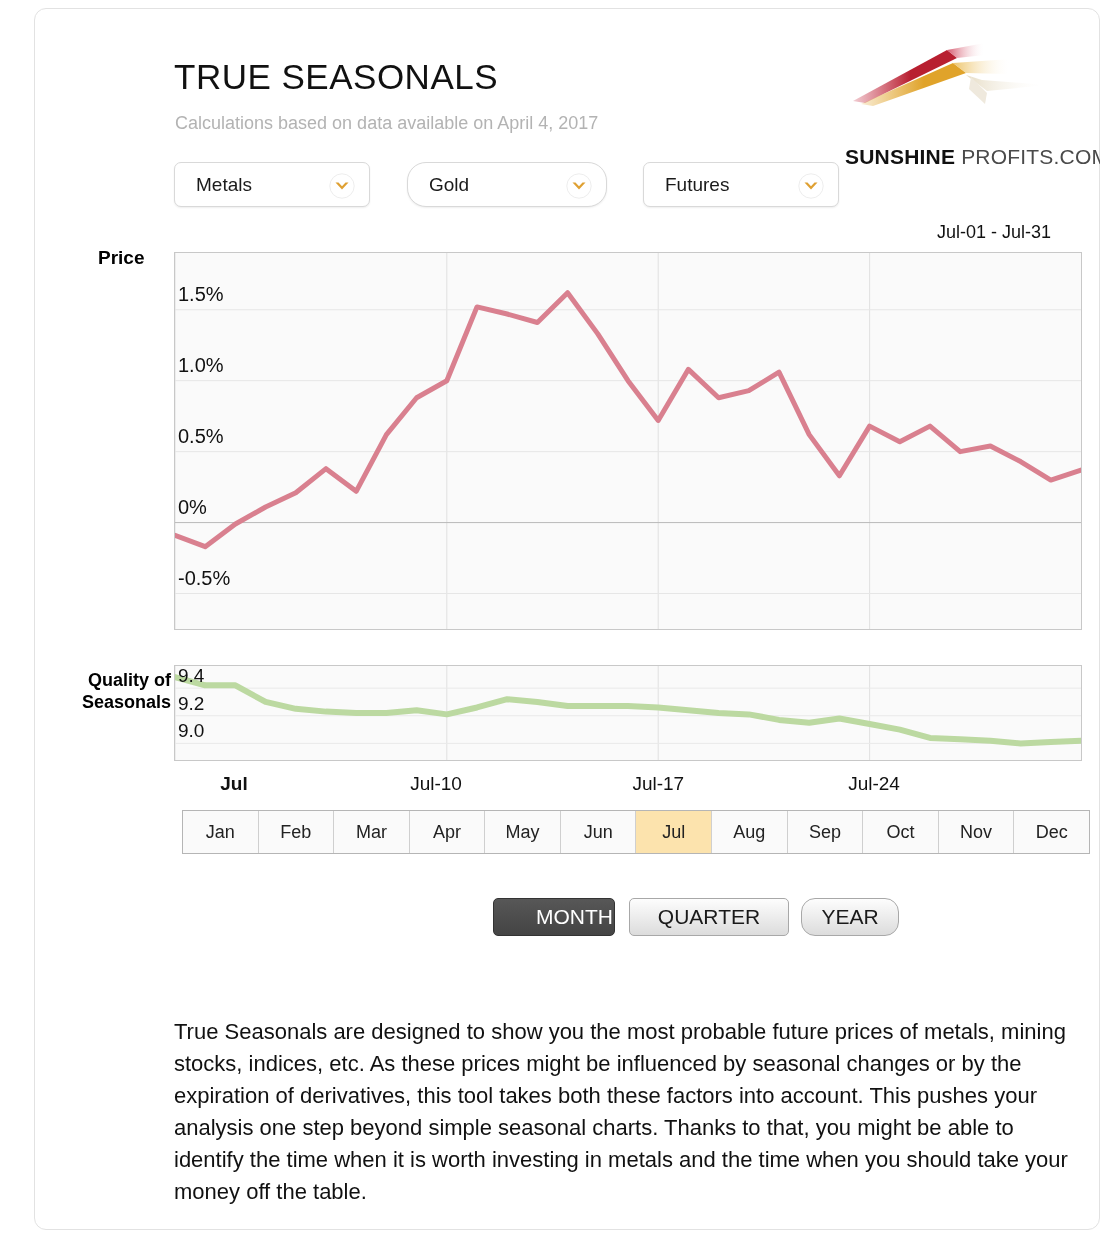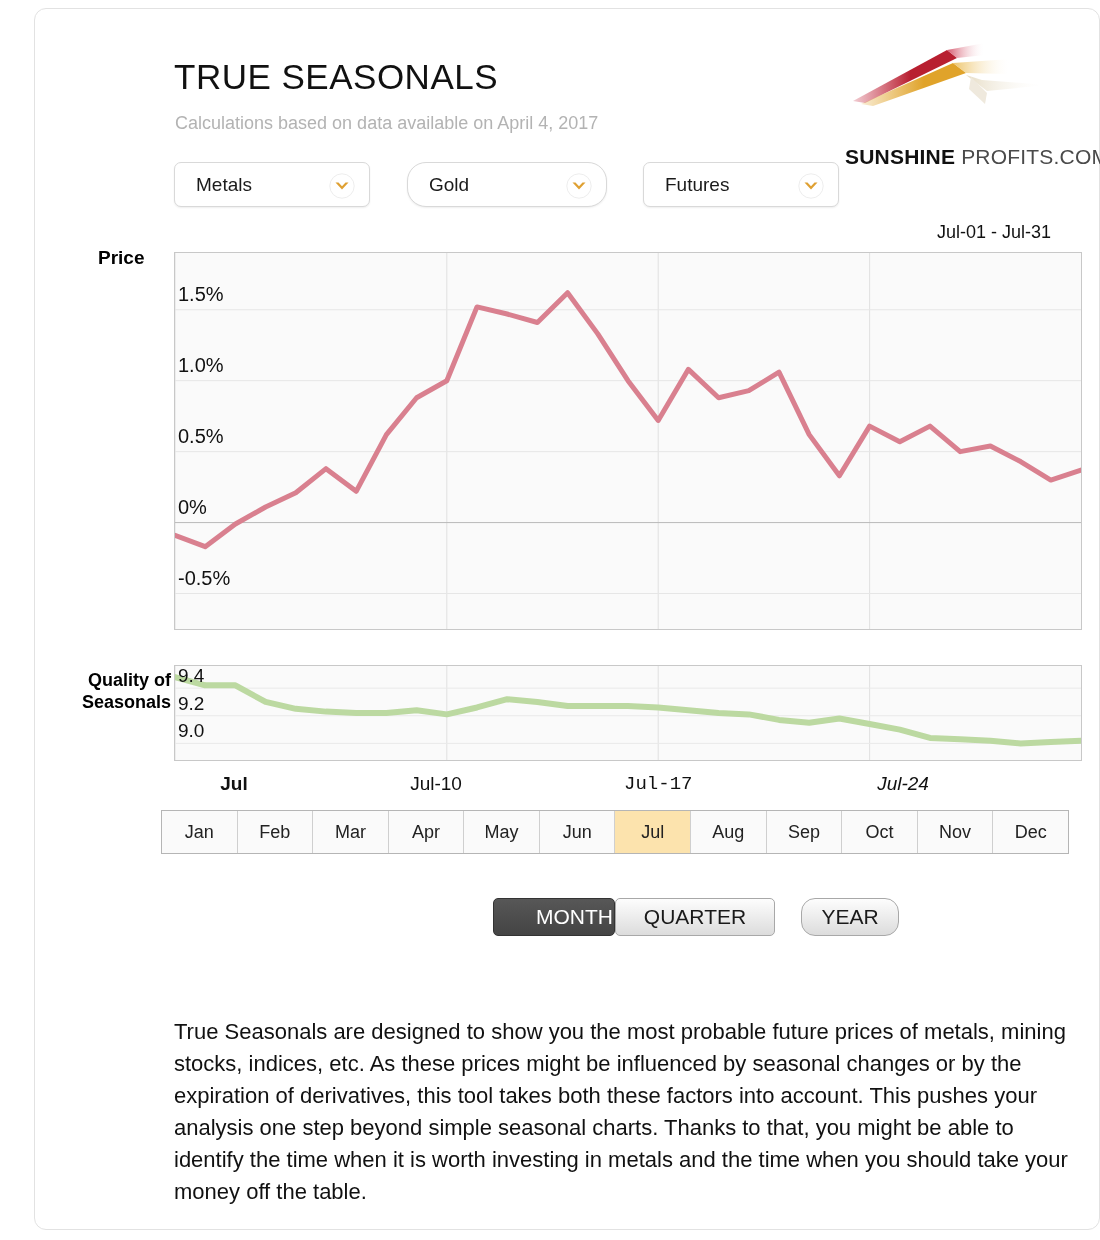--- a/index.html
+++ b/index.html
@@ -114,21 +114,21 @@
     font-size: 18px; font-weight: 700; color: #000; line-height: 22px;
   }
   .xtick {
     position: absolute; top: 764px;
     font-size: 19px; color: #111; transform: translateX(-50%);
   }
   .xtick.first { font-weight: 700; }
 
   
   .months {
-    position: absolute; left: 126px; top: 801px;
+    position: absolute; left: 147px; top: 801px;
     width: 908px; height: 44px;
     display: flex;
     border: 1px solid #b5b5b5;
     background: #7f1d1d;
   }
   .month {
     flex: 1 1 0;
     display: flex; align-items: center; justify-content: center;
     font-size: 18px; color: #222;
     border-right: 1px solid #cfcfcf;
@@ -147,21 +147,21 @@
     border-radius: 5px; border: 1px solid #a8a8a8;
     display: flex; align-items: center; justify-content: center;
     font-size: 21px; color: #1a1a1a;
     background: linear-gradient(#fdfdfd, #dcdcdc);
   }
   .pbtn.active {
     background: linear-gradient(#575757, #444);
     border-color: #333; color: #fff;
   }
   #pb0 { left: 458px; width: 122px; padding-left: 41px; }
-  #pb1 { left: 580px; width: 160px; }
+  #pb1 { left: 594px; width: 160px; }
   #pb2 { left: 766px; width: 98px; border-radius: 14px; }
 
   
   .desc {
     position: absolute; left: 139px; top: 1007px;
     width: 908px;
     font-size: 22px; line-height: 32px; color: #111;
   }
 </style>
 </head>
@@ -274,22 +274,22 @@
   </div>
   <div id="qual-yticks">
         <div class="qytick" style="top: 656.118px;">9.4</div>
         <div class="qytick" style="top: 683.765px;">9.2</div>
         <div class="qytick" style="top: 711.412px;">9.0</div>
       </div>
 
   <div id="xticks">
         <div class="xtick first" style="left: 199px;">Jul</div>
         <div class="xtick" style="left: 401px;">Jul-10</div>
-        <div class="xtick" style="left: 623.267px; font-family: Liberation Mono, monospace;">Jul-17</div>
-        <div class="xtick" style="left: 868px; font-style: italic;">Jul-24</div>
+        <div class="xtick" style="left: 623.267px;">Jul-17</div>
+        <div class="xtick" style="left: 839px;">Jul-24</div>
       </div>
 
   <div class="months" id="months">
         <div class="month">Jan</div>
         <div class="month">Feb</div>
         <div class="month">Mar</div>
         <div class="month">Apr</div>
         <div class="month">May</div>
         <div class="month">Jun</div>
         <div class="month active">Jul</div>

